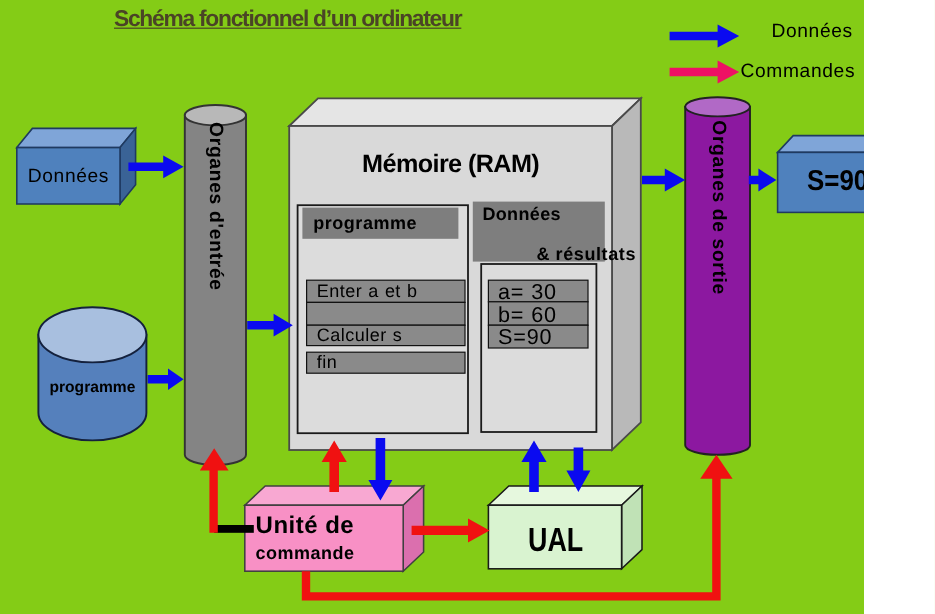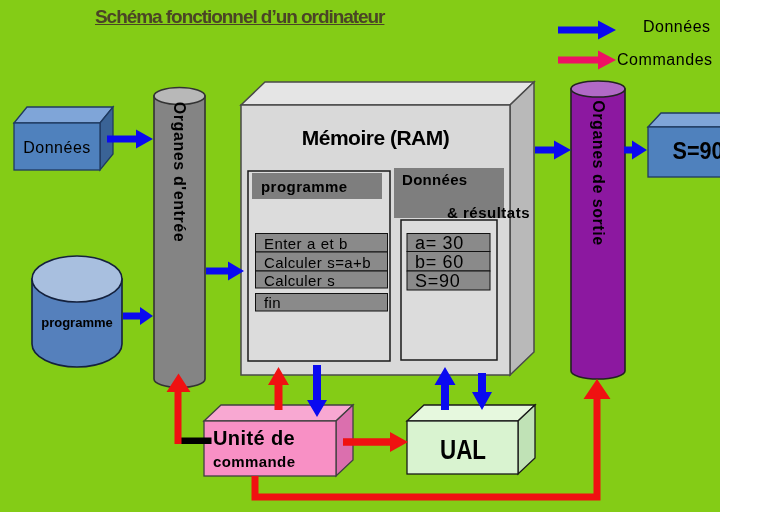--- a/index.html
+++ b/index.html
@@ -145,21 +145,20 @@
 <div class="lbl vctr" id="lg-cmd">Commandes</div>
 
 <div class="lbl ctr" id="lbl-donnees-box">Données</div>
 <div class="lbl ctr" id="lbl-programme-cyl">programme</div>
 <div class="lbl vert" id="lbl-org-in">Organes d'entrée</div>
 <div class="lbl vert" id="lbl-org-out">Organes de sortie</div>
 
 <div class="lbl ctr" id="lbl-ram">Mémoire (RAM)</div>
 <div class="lbl vctr" id="lbl-prog-hdr">programme</div>
 <div class="lbl vctr prow" style="top:243px">Enter a et b</div>
-<div class="lbl vctr prow" style="top:261.5px">Calculer s=a+b</div>
 <div class="lbl vctr prow" style="top:279.5px">Calculer s</div>
 <div class="lbl vctr prow" style="top:302px">fin</div>
 
 <div class="lbl vctr" id="lbl-res-h1">Données</div>
 <div class="lbl vctr" id="lbl-res-h2">&amp; résultats</div>
 <div class="lbl vctr rrow" style="top:242.5px">a= 30</div>
 <div class="lbl vctr rrow" style="top:261.5px">b= 60</div>
 <div class="lbl vctr rrow" style="top:280.5px">S=90</div>
 
 <div class="lbl vctr" id="lbl-cu1">Unité de</div>

